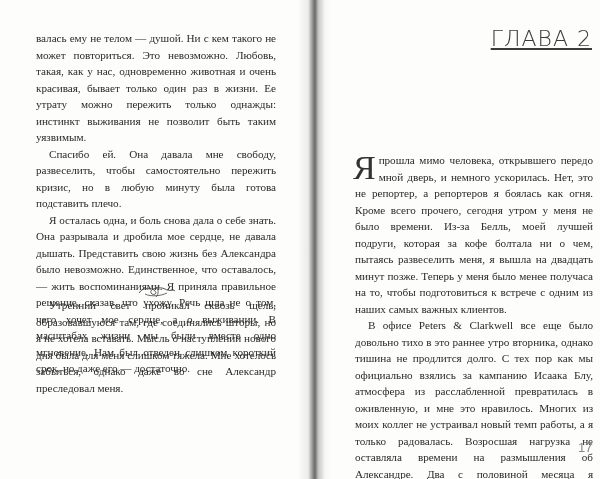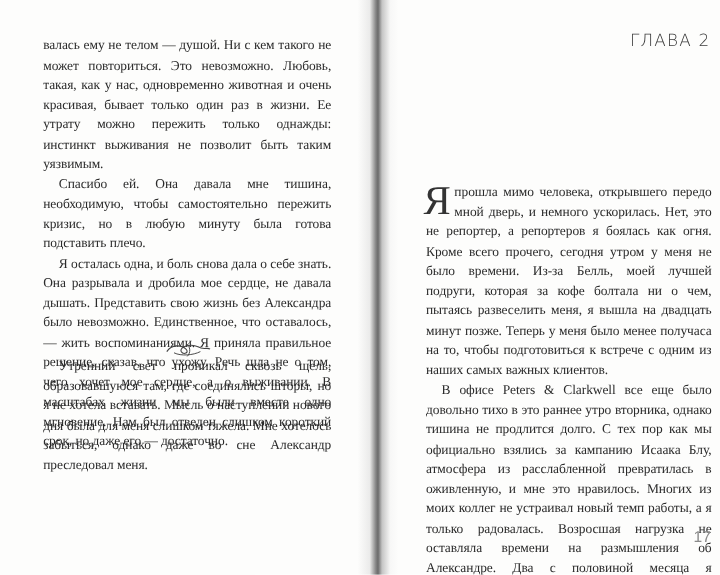--- a/index.html
+++ b/index.html
@@ -38,42 +38,43 @@
   }
   .text-block p.noindent { text-indent: 0; }
   .left-text { position: absolute; left: 36px; top: 30px; width: 240px; }
   .left-text2 { position: absolute; left: 36px; top: 297px; width: 240px; }
   .ornament {
     position: absolute; left: 137px; top: 284px; width: 40px; height: 14px;
   }
   .chapter-title {
     position: absolute; right: 8px; top: 26px;
     font-family: "DejaVu Sans", sans-serif;
-    font-weight: 200; font-size: 14px; letter-spacing: 1px;
+    font-weight: 200; font-size: 22px; letter-spacing: 1px;
     color: #3a3a3a;
+    text-decoration: underline;
   }
   .right-text { position: absolute; left: 355px; top: 152px; width: 238px; }
   .dropcap {
     float: left; font-size: 34px; line-height: 28px;
     margin: 2px 3px 0 -2px; color: #333;
   }
   .page-number {
     position: absolute; left: 578px; top: 440px;
     font-size: 13px; color: #8a8a8a;
     font-family: Liberation Sans, sans-serif; font-weight: 200;
   }
 </style>
 </head>
 <body>
 
 <div class="spread">
   <div class="page page-left">
     <div class="text-block left-text">
       <p class="noindent">валась ему не телом — душой. Ни с кем такого не может повториться. Это невозможно. Любовь, такая, как у нас, одновременно животная и очень красивая, бывает только один раз в жизни. Ее утрату можно пережить только однажды: инстинкт выживания не позволит быть таким уязвимым.</p>
-      <p>Спасибо ей. Она давала мне тишина, необходимую, чтобы самостоятельно пережить кризис, но в любую минуту была готова подставить плечо.</p>
+      <p>Спасибо ей. Она давала мне свободу, развеселить, чтобы самостоятельно пережить кризис, но в любую минуту была готова подставить плечо.</p>
       <p>Я осталась одна, и боль снова дала о себе знать. Она разрывала и дробила мое сердце, не давала дышать. Представить свою жизнь без Александра было невозможно. Единственное, что оставалось, — жить воспоминаниями. Я приняла правильное решение, сказав, что ухожу. Речь шла не о том, чего хочет мое сердце, а о выживании. В масштабах жизни мы были вместе одно мгновение. Нам был отведен слишком короткий срок, но даже его — достаточно.</p>
     </div>
     <svg class="ornament" viewBox="0 0 40 14">
       <path d="M2 9 C6 3, 14 3, 18 7 C21 10, 16 12, 14 9 C12 5, 22 2, 28 5 C33 8, 36 5, 38 7" fill="none" stroke="#444" stroke-width="0.9"></path>
       <path d="M8 10 C14 13, 24 12, 30 9" fill="none" stroke="#444" stroke-width="0.8"></path>
       <path d="M18 2 C22 5, 22 10, 19 13" fill="none" stroke="#444" stroke-width="0.8"></path>
     </svg>
     <div class="text-block left-text2">
       <p>Утренний свет проникал сквозь щель, образовавшуюся там, где соединялись шторы, но я не хотела вставать. Мысль о наступлении нового дня была для меня слишком тяжела. Мне хотелось забыться, однако даже во сне Александр преследовал меня.</p>
     </div>

